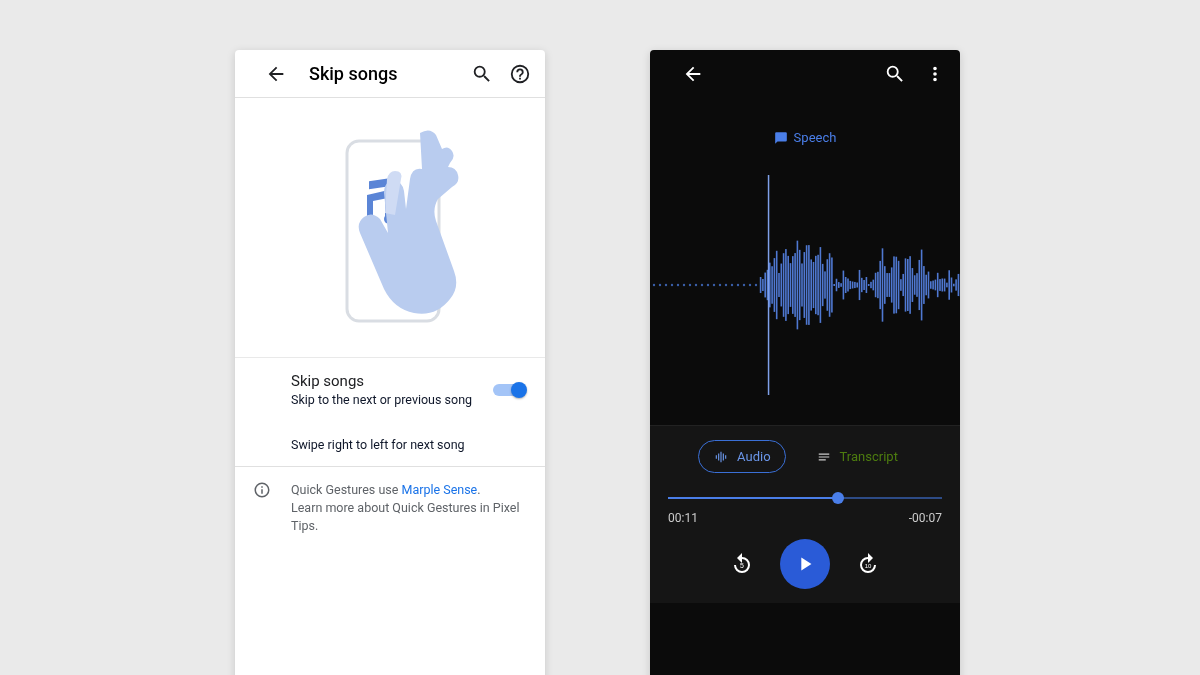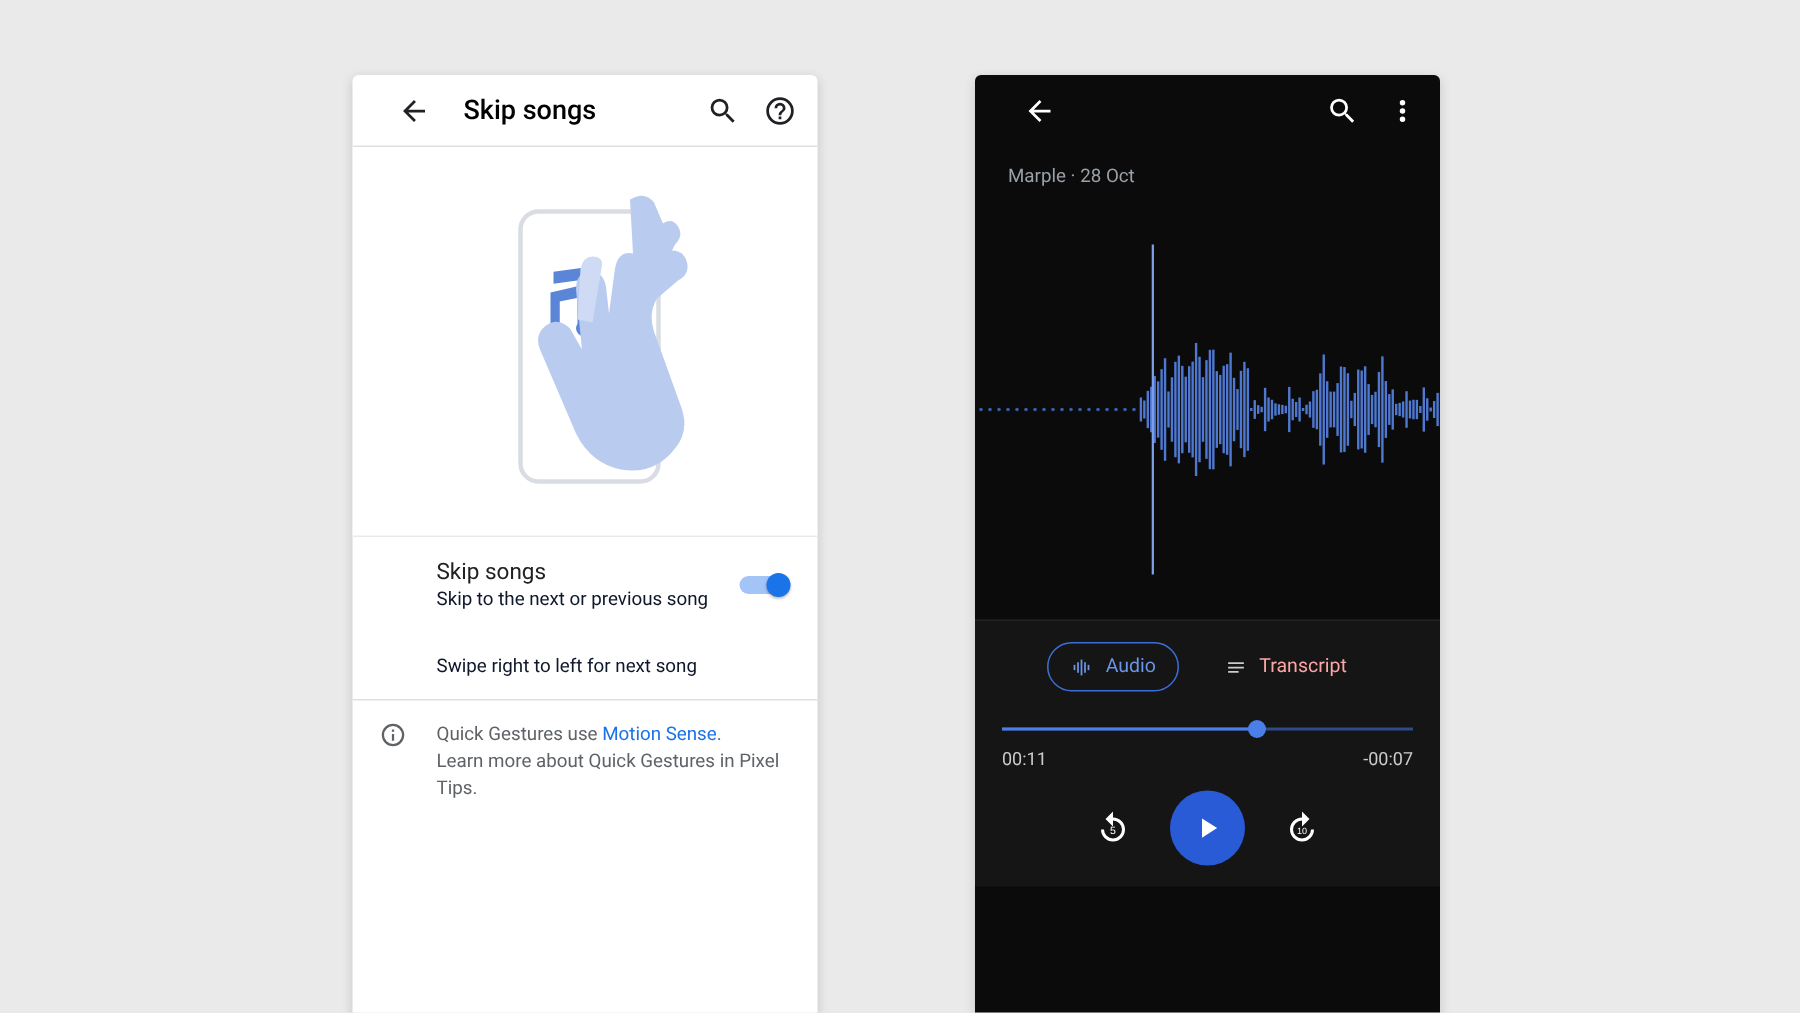--- a/index.html
+++ b/index.html
@@ -151,21 +151,21 @@
     align-items: center;
     gap: 8px;
     font-size: 13px;
     padding: 8px 14px;
     border-radius: 18px;
   }
   .dark .tab.active {
     border: 1px solid #3a6fd6;
     color: #6a95e8;
   }
-  .dark .tab.inactive { color: #fca5a5; justify-content: flex-end; }
+  .dark .tab.inactive { color: #4d7c0f; justify-content: flex-end; }
 
   .dark .seek {
     margin-top: 18px;
     position: relative;
     height: 14px;
   }
   .dark .seek .track-bg { position: absolute; top: 6px; left: 0; right: 0; height: 2px; background: #2d4b86; }
   .dark .seek .track-fg { position: absolute; top: 6px; left: 0; width: 62%; height: 2px; background: #4a7ee8; }
   .dark .seek .thumb    { position: absolute; top: 1px; left: calc(62% - 6px); width: 12px; height: 12px; background: #4a7ee8; border-radius: 50%; }
 
@@ -254,21 +254,21 @@
   </div>
 
   <div class="divider"></div>
 
   <div class="info">
     <span class="info-icon">
       <svg width="18" height="18" viewBox="0 0 24 24" fill="#5f6368">
           <path d="M11 17h2v-6h-2v6zm1-15a10 10 0 1 0 10 10A10 10 0 0 0 12 2zm0 18a8 8 0 1 1 8-8 8 8 0 0 1-8 8zM11 9h2V7h-2v2z"></path>
         </svg>
     </span>
-    <span>Quick Gestures use </span><span class="link">Motion Sense</span><span>.</span><br>
+    <span>Quick Gestures use </span><span class="link">Marple Sense</span><span>.</span><br>
     <span>Learn more about Quick Gestures in Pixel Tips.</span>
   </div>
 </div>
 
 <div class="phone dark">
   <div class="appbar">
     <span class="icon-btn">
       <svg width="22" height="22" viewBox="0 0 24 24">
           <path d="M20 11H7.83l5.59-5.59L12 4l-8 8 8 8 1.41-1.41L7.83 13H20z"></path>
         </svg>
@@ -280,23 +280,30 @@
         </svg>
     </span>
     <span class="icon-btn">
       <svg width="22" height="22" viewBox="0 0 24 24">
           <path d="M12 8a2 2 0 1 0-2-2 2 2 0 0 0 2 2zm0 2a2 2 0 1 0 2 2 2 2 0 0 0-2-2zm0 6a2 2 0 1 0 2 2 2 2 0 0 0-2-2z"></path>
         </svg>
     </span>
   </div>
 
   <div class="header">
-    <div class="sub">Marple · 28 Oct</div>
-  </div>
-
+  </div>
+
+  <div class="chip-row">
+    <div class="chip">
+      <svg width="14" height="14" viewBox="0 0 24 24" fill="#4a7ee8">
+          <path d="M20 2H4a2 2 0 0 0-2 2v18l4-4h14a2 2 0 0 0 2-2V4a2 2 0 0 0-2-2z"></path>
+        </svg>
+      <span>Speech</span>
+    </div>
+  </div>
 
   <div class="wave">
     <svg id="waveform-svg" width="310" height="240" viewBox="0 0 310 240">
         <circle cx="4" cy="120" r="1.2" fill="#3a5fa8"></circle>
         <circle cx="10" cy="120" r="1.2" fill="#3a5fa8"></circle>
         <circle cx="16" cy="120" r="1.2" fill="#3a5fa8"></circle>
         <circle cx="22" cy="120" r="1.2" fill="#3a5fa8"></circle>
         <circle cx="28" cy="120" r="1.2" fill="#3a5fa8"></circle>
         <circle cx="34" cy="120" r="1.2" fill="#3a5fa8"></circle>
         <circle cx="40" cy="120" r="1.2" fill="#3a5fa8"></circle>

